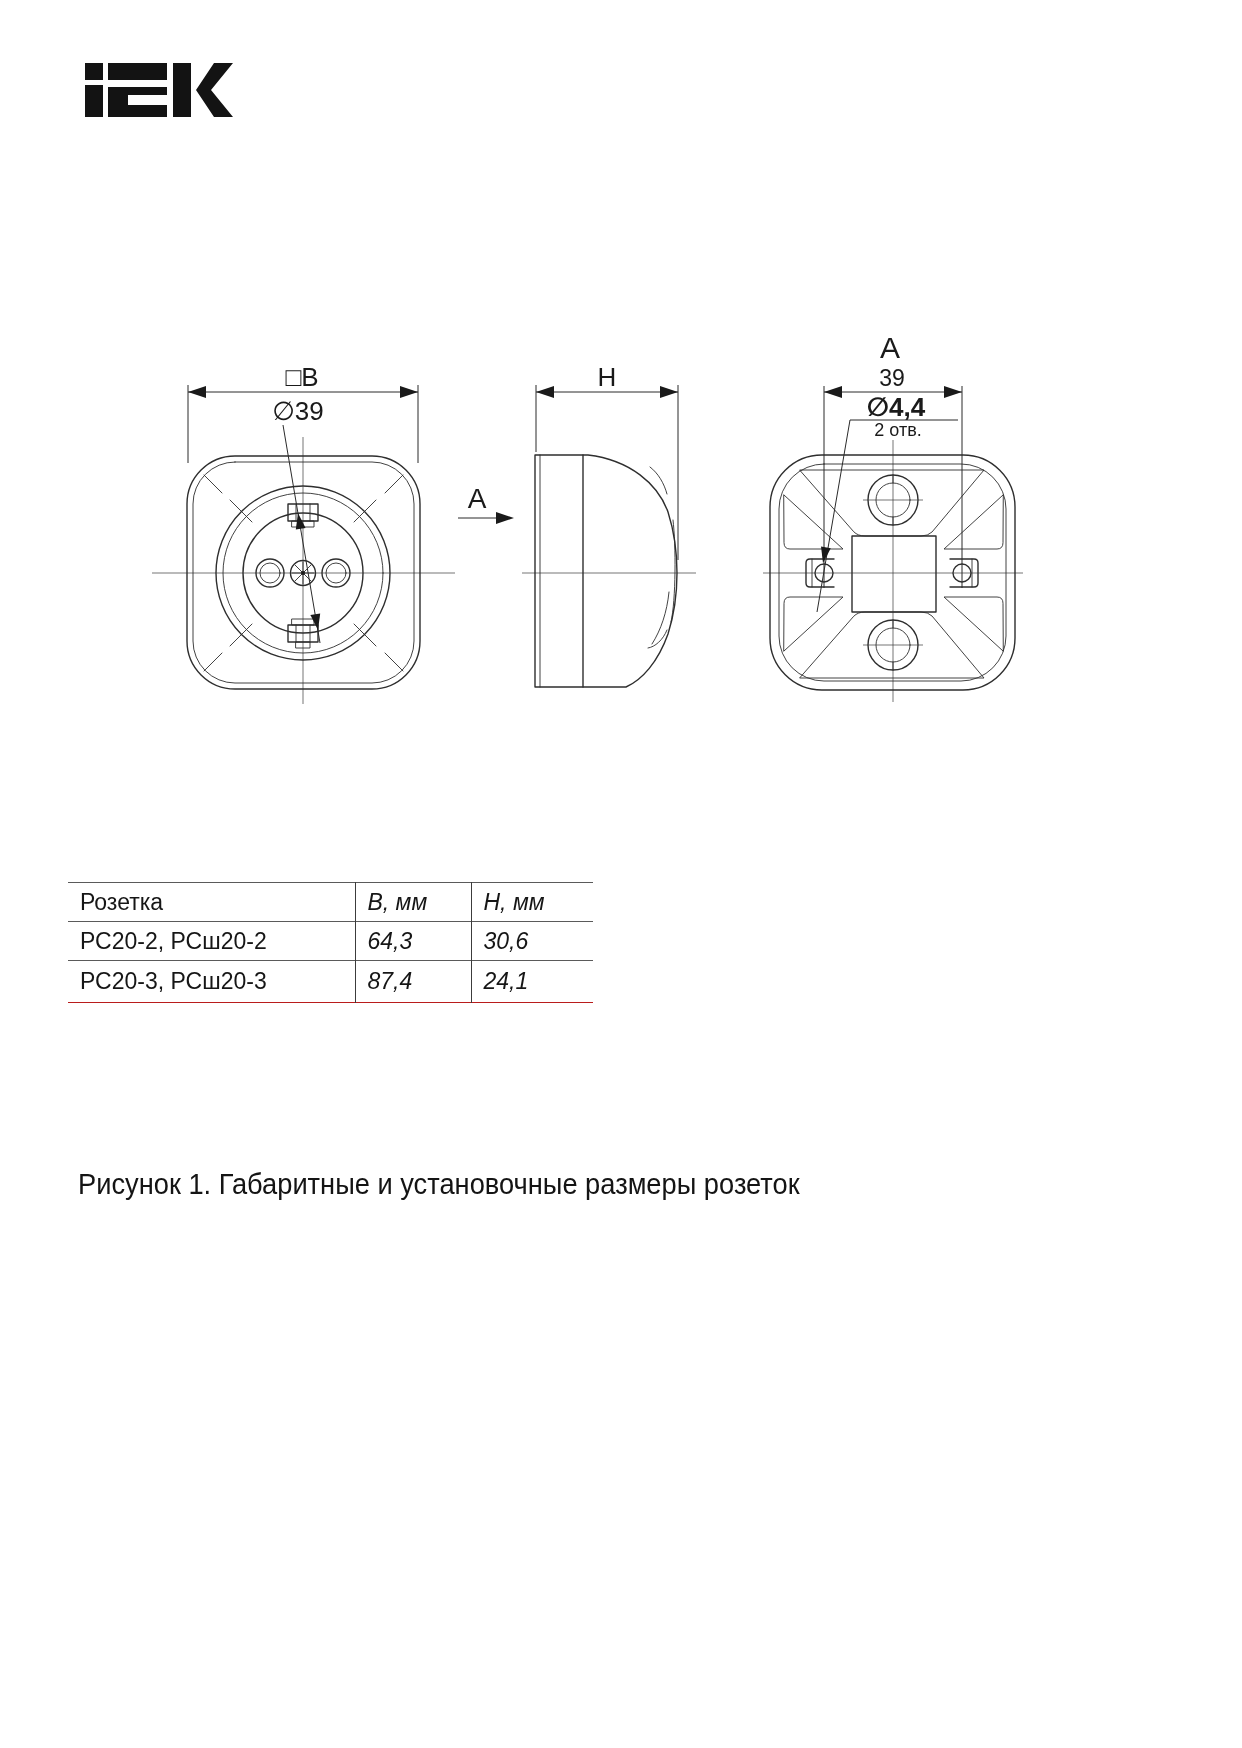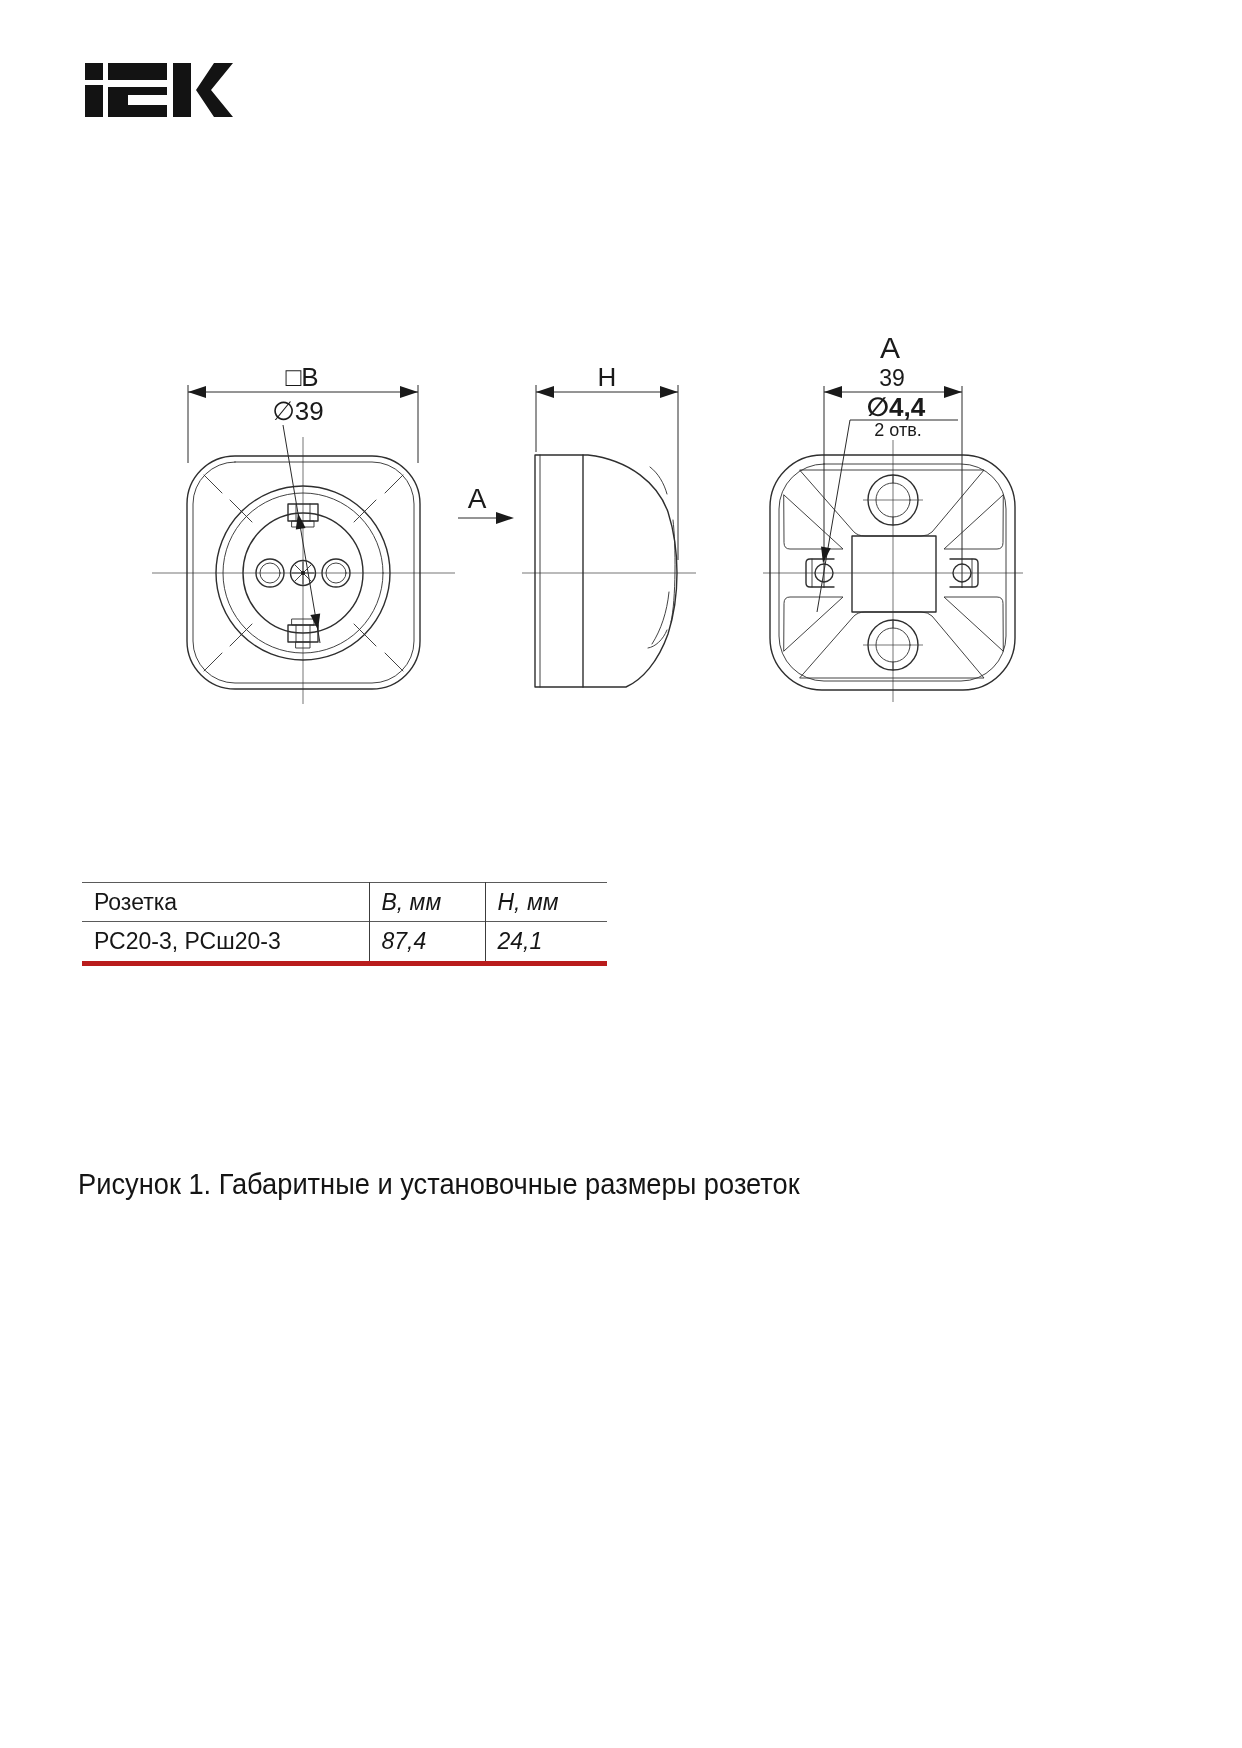--- a/index.html
+++ b/index.html
@@ -10,27 +10,27 @@
   .ln{stroke:#2e2e2e;stroke-width:1.4;fill:none;stroke-linecap:round;stroke-linejoin:round;}
   .ln2{stroke:#2e2e2e;stroke-width:0.9;fill:none;stroke-linecap:round;stroke-linejoin:round;}
   .cl{stroke:#3a3a3a;stroke-width:0.7;fill:none;}
   .dim{stroke:#2a2a2a;stroke-width:1;fill:none;}
   .arr{fill:#1a1a1a;stroke:none;}
   .tdim{font-size:26px;}
   .tsm{font-size:18px;}
   .tbig{font-size:30px;}
   .t39{font-size:23px;}
   .tbold{font-size:26px;font-weight:600;}
-  .dim-table{position:absolute;left:82px;top:882px;border-collapse:collapse;table-layout:fixed;
+  .dim-table{position:absolute;left:68px;top:882px;border-collapse:collapse;table-layout:fixed;
              font-size:23px;color:#161616;}
   .dim-table td{padding:0 12px;vertical-align:middle;white-space:nowrap;}
   .dim-table tr{height:39px;}
   .dim-table tr.rlast{height:42px;}
   .dim-table tr{border-top:1px solid #5a5a5a;}
-  .dim-table tr.rlast{border-bottom:5px solid #b91c1c;margin-top:24px;}
+  .dim-table tr.rlast{border-bottom:1px solid #b91c1c;margin-top:24px;}
   .dim-table td + td{border-left:1px solid #3c3c3c;font-style:italic;}
   .caption{position:absolute;left:78px;top:1168px;font-size:29px;color:#141414;
            transform:scaleX(0.94);transform-origin:left top;white-space:nowrap;}
 </style>
 </head>
 <body>
 
 <div class="page">
 
   <svg class="art" width="1242" height="780" viewBox="0 0 1242 780">
@@ -217,20 +217,25 @@
         <col style="width:287px">
         <col style="width:116px">
         <col style="width:122px">
       </colgroup>
     <tbody>
         <tr>
       <td>Розетка</td>
       <td>В, мм</td>
       <td>Н, мм</td>
     </tr>
+    <tr>
+      <td>РС20-2, РСш20-2</td>
+      <td>64,3</td>
+      <td>30,6</td>
+    </tr>
     <tr class="rlast">
       <td>РС20-3, РСш20-3</td>
       <td>87,4</td>
       <td>24,1</td>
     </tr>
   </tbody>
     </table>
 
   <div class="caption">Рисунок 1. Габаритные и установочные размеры розеток</div>
 

